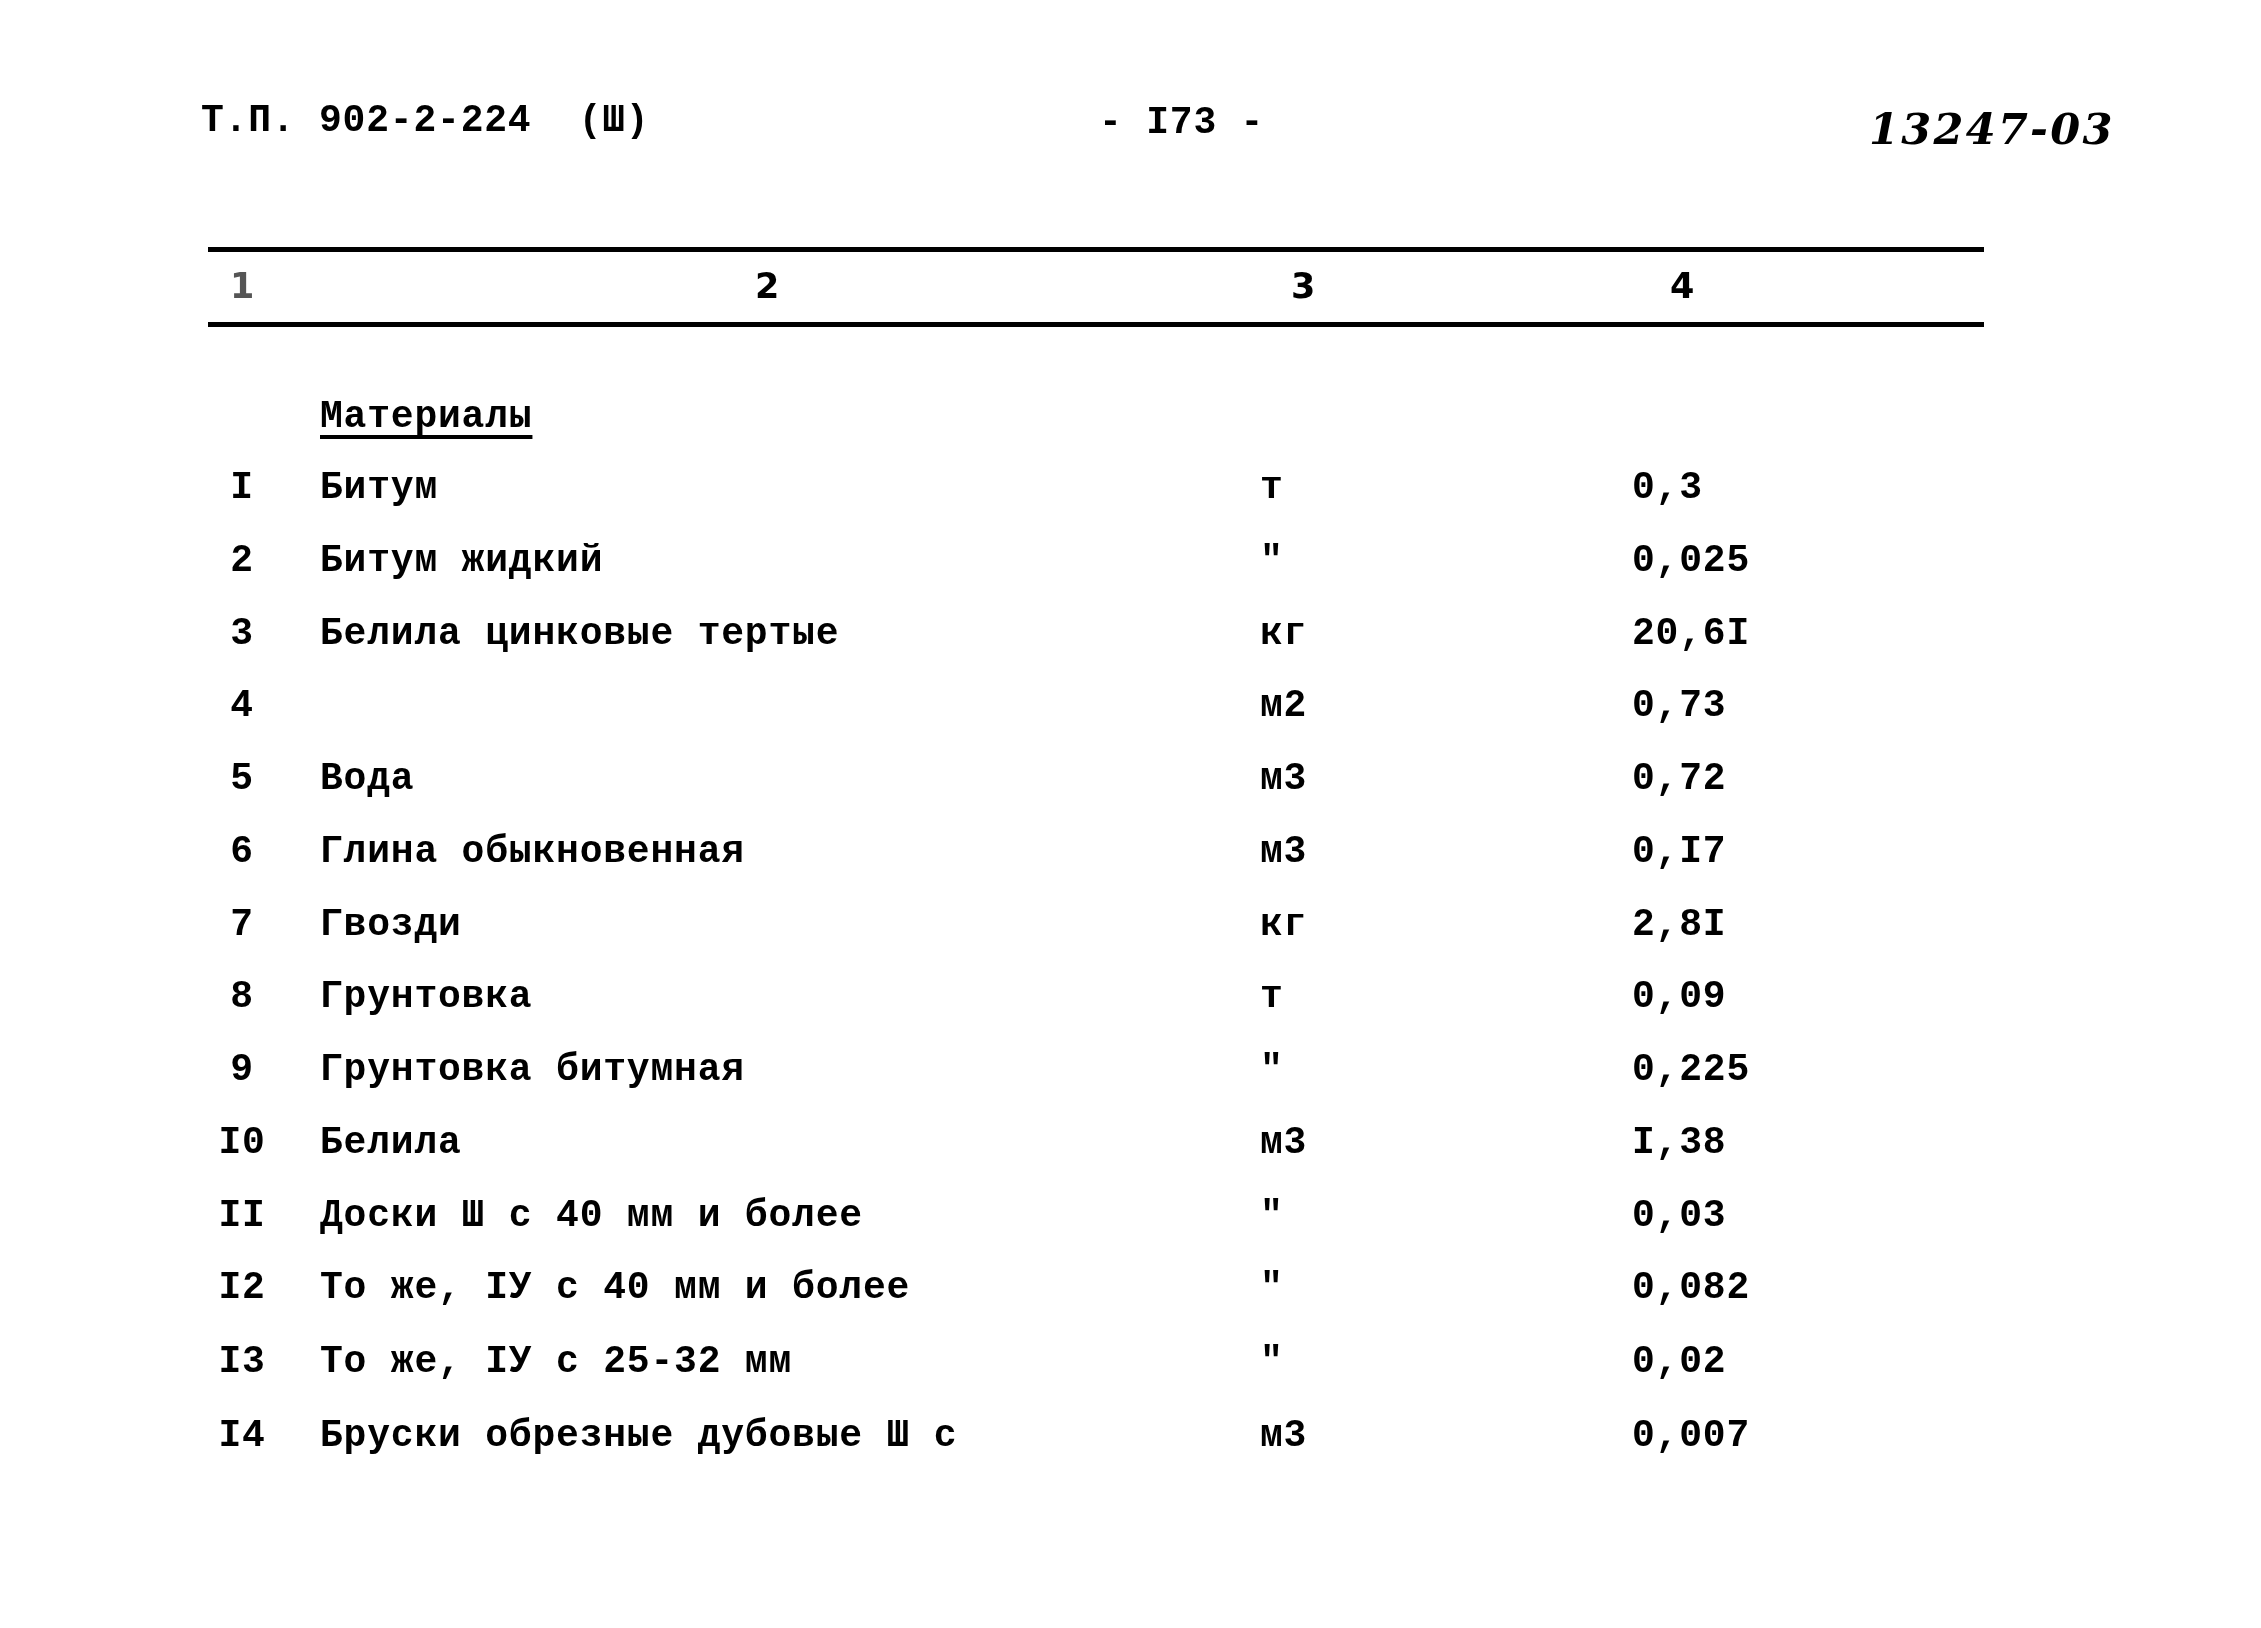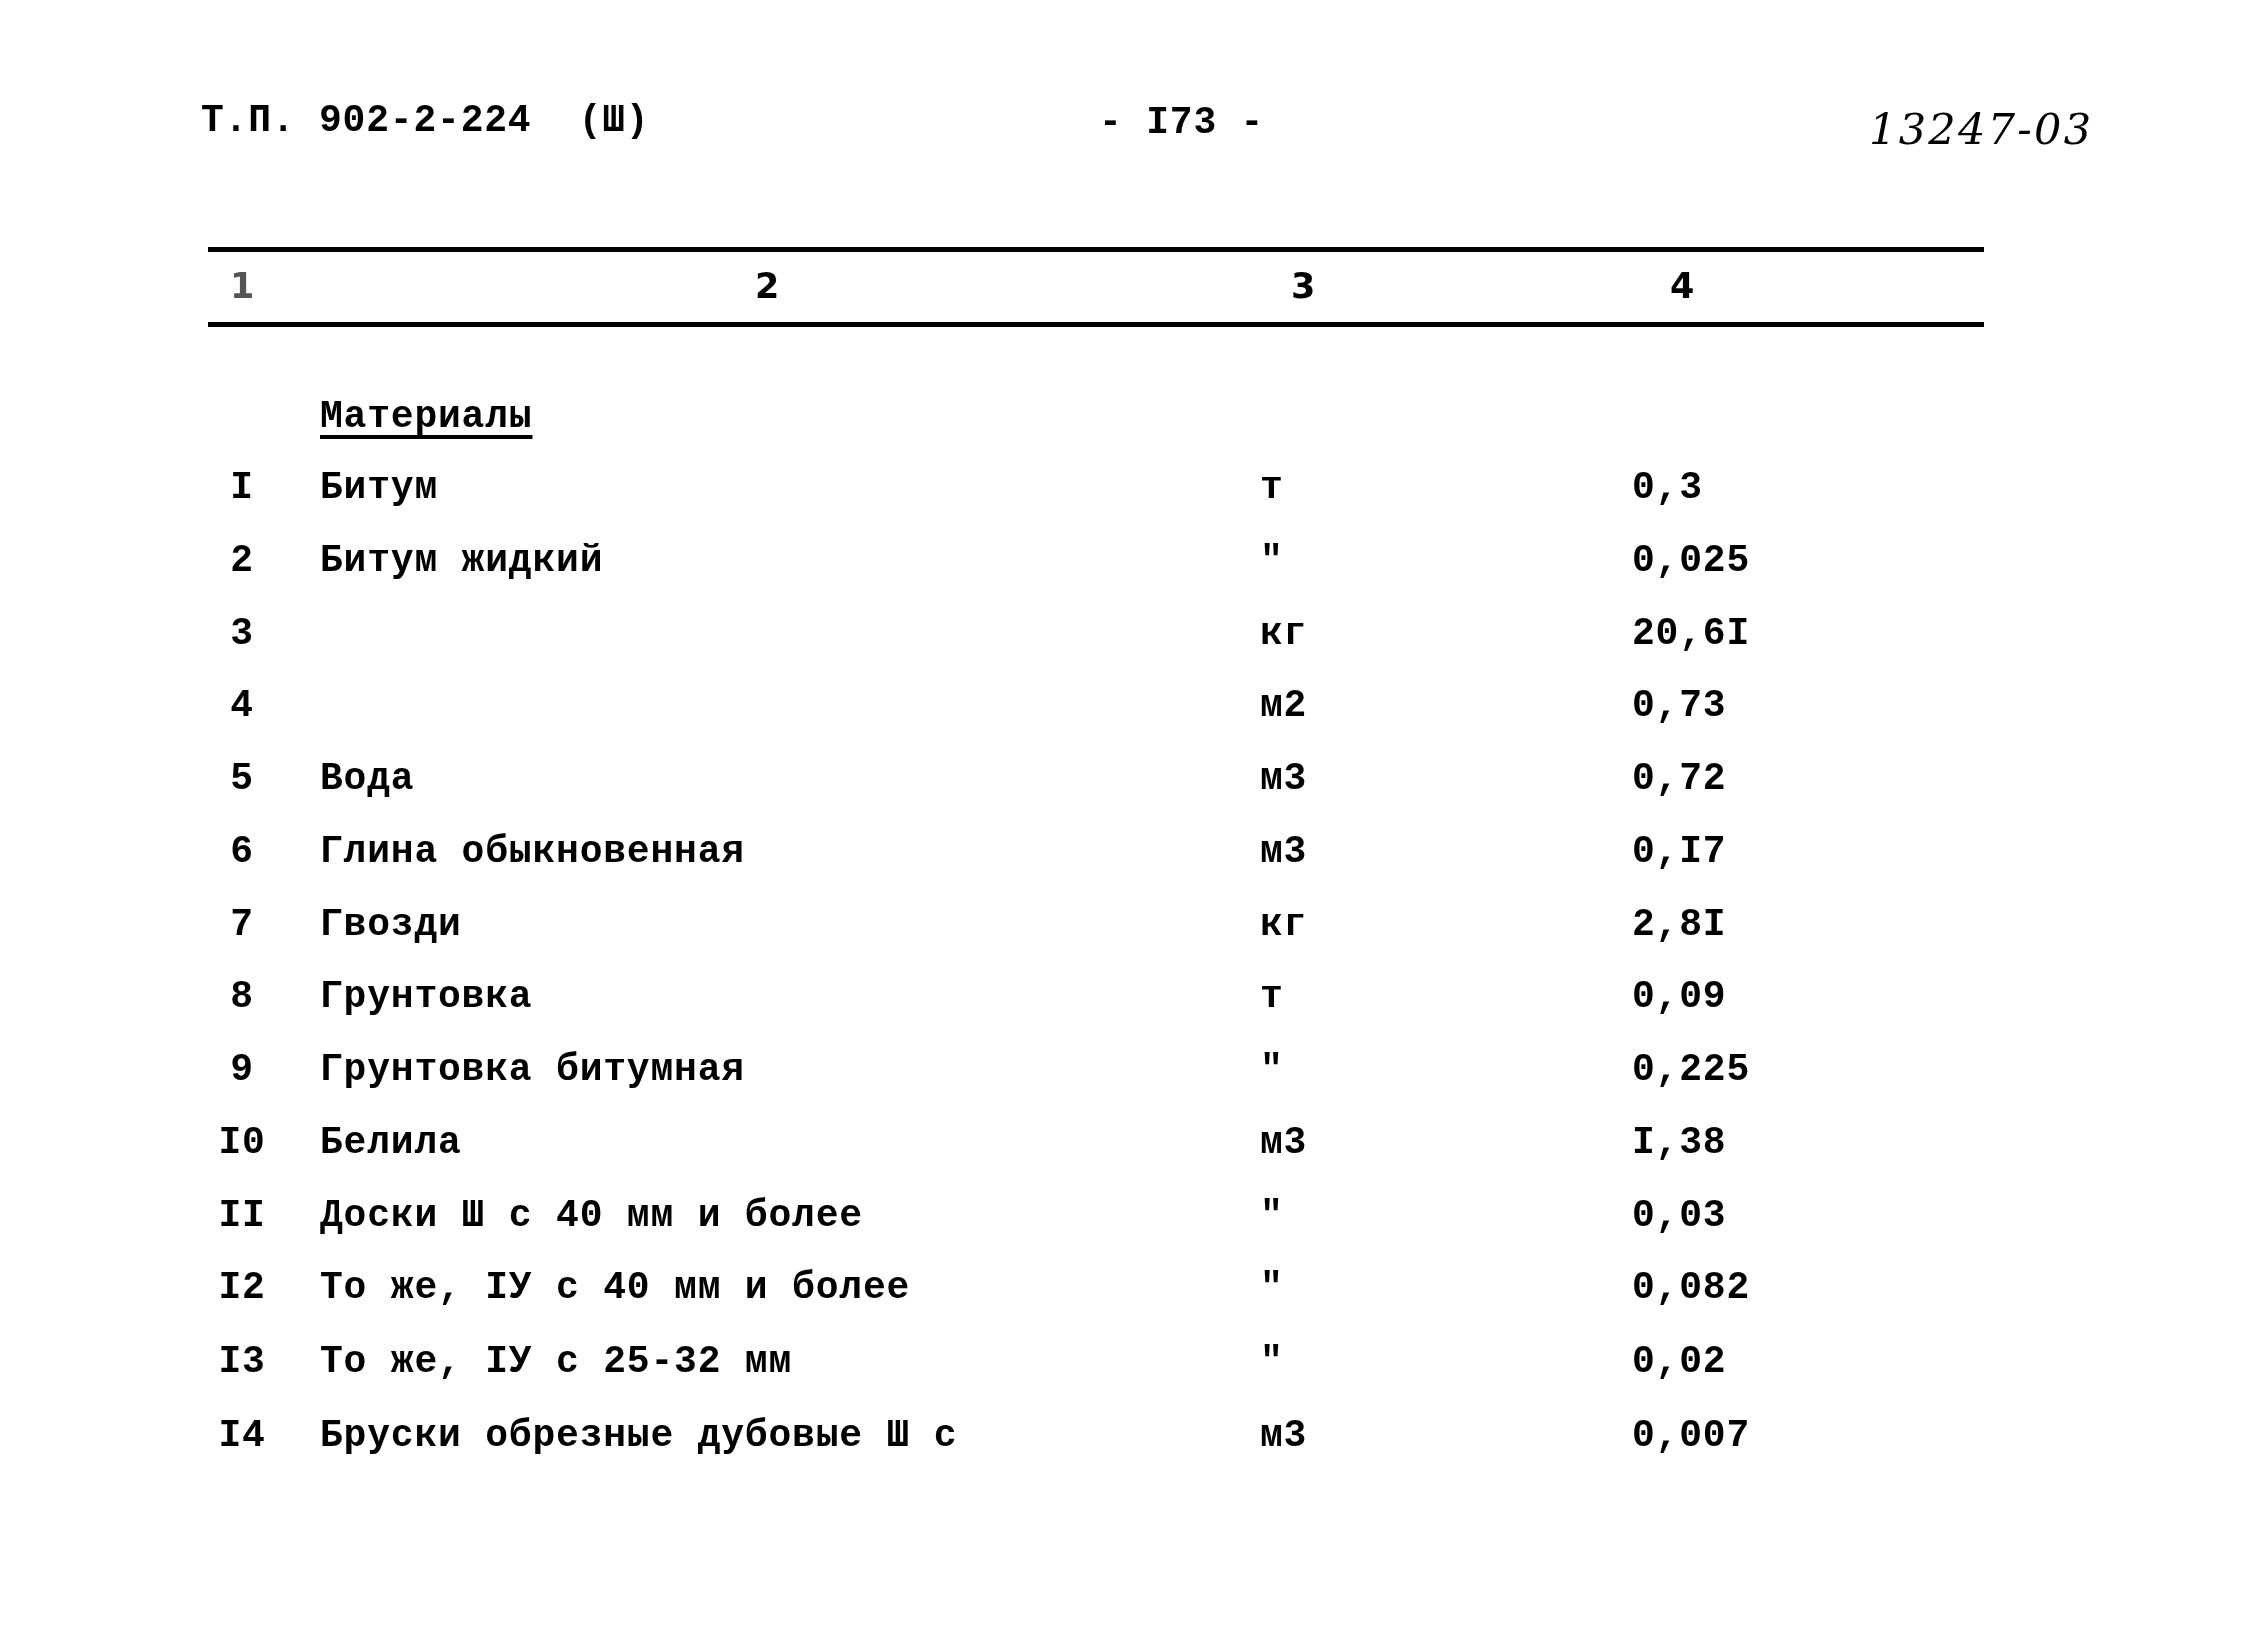--- a/index.html
+++ b/index.html
@@ -3,21 +3,21 @@
 <meta charset="utf-8">
 <style>
   html, body { margin: 0; padding: 0; background: #ffffff; }
   body {
     width: 2261px; height: 1629px; position: relative; overflow: hidden;
     font-family: "Liberation Mono", "DejaVu Sans Mono", monospace;
     color: #000000;
   }
   .abs { position: absolute; white-space: pre; }
   .typed { font-family: "Liberation Mono", "DejaVu Sans Mono", monospace; font-weight: bold; font-size: 38px; line-height: 46px; letter-spacing: 0.8px; }
-  .hand { font-family: "DejaVu Serif", "Liberation Serif", serif; font-style: italic; font-size: 43px; line-height: 46px; letter-spacing: 2.3px; }
+  .hand { font-family: "DejaVu Serif", "Liberation Serif", serif; font-style: italic; font-size: 43px; line-height: 46px; letter-spacing: 2.3px; font-weight: bold; }
   .rule { position: absolute; height: 5.4px; background: #000000; }
   .colhead { font-family: "DejaVu Sans", "Liberation Sans", sans-serif; font-weight: bold; font-size: 35px; line-height: 43px; }
   .section { text-decoration: underline; text-decoration-thickness: 3.8px; text-underline-offset: 7.7px; }
   .row { position: absolute; left: 0; width: 2261px; height: 46px; }
   .row .num { position: absolute; left: 192px; width: 100px; text-align: center; }
   .row .name { position: absolute; left: 320px; text-align: center; }
   .row .unit { position: absolute; left: 1260px; }
   .row .val { position: absolute; left: 1632px; }
 </style>
 </head>
@@ -47,20 +47,21 @@
     <span class="val">0,3</span>
   </div>
   <div class="row typed" style="top:538px;">
     <span class="num">2</span>
     <span class="name">Битум жидкий</span>
     <span class="unit">"</span>
     <span class="val">0,025</span>
   </div>
   <div class="row typed" style="top:611px;">
     <span class="num">3</span>
+    <span class="name">Белила цинковые тертые</span>
     <span class="unit">кг</span>
     <span class="val">20,6I</span>
   </div>
   <div class="row typed" style="top:683px;">
     <span class="num">4</span>
     <span class="unit">м2</span>
     <span class="val">0,73</span>
   </div>
   <div class="row typed" style="top:756px;">
     <span class="num">5</span>

